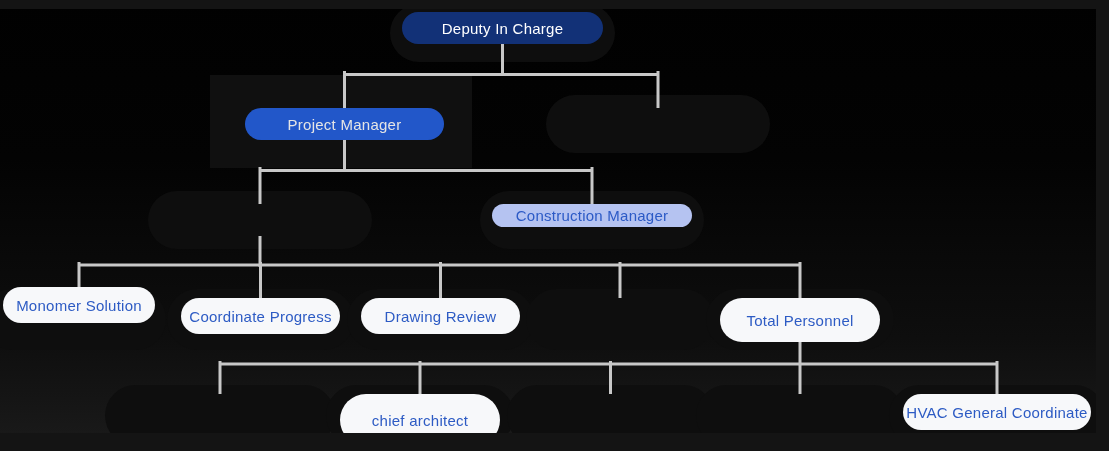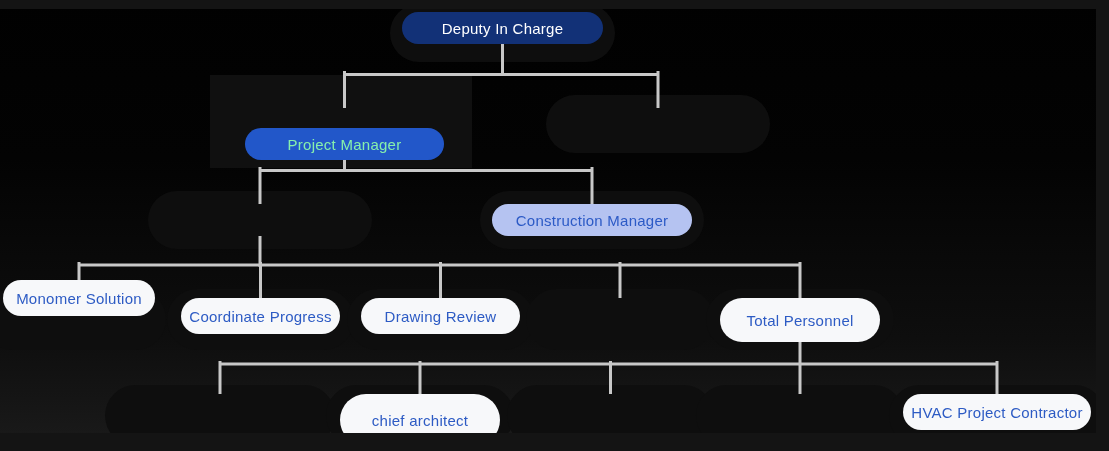--- a/index.html
+++ b/index.html
@@ -27,21 +27,21 @@
 
   
   .pill{
     position:absolute;z-index:4;
     display:flex;align-items:center;justify-content:center;
     border-radius:999px;
     font-size:15px;font-weight:500;letter-spacing:.25px;
     white-space:nowrap;cursor:pointer;
   }
   .v-navy {background:#123177;color:#ffffff;}
-  .v-blue {background:#2257c9;color:#86efac;margin-top:20px;}
+  .v-blue {background:#2257c9;color:#e5e5e5;}
   .v-peri {background:#b5c3f1;color:#2c5ac6;}
   .v-white{background:#f7f8fa;color:#2d5bc4;}
 </style>
 </head>
 <body>
 
 <div class="canvas">
 
   <div class="panel"></div>
 
@@ -70,41 +70,41 @@
   </svg>
 
   <div class="pill v-navy" style="left:402px;top:12px;width:201px;height:32px;">
     <span>Deputy In Charge</span>
   </div>
 
   <div class="pill v-blue" style="left:245px;top:108px;width:199px;height:32px;">
     <span>Project Manager</span>
   </div>
 
-  <div class="pill v-peri" style="left:492px;top:204px;width:200px;height:32px;">
+  <div class="pill v-peri" style="left:492px;top:204px;width:200px;height:23px;">
     <span>Construction Manager</span>
   </div>
 
-  <div class="pill v-white" style="left:3px;top:280px;width:152px;height:36px;">
+  <div class="pill v-white" style="left:3px;top:287px;width:152px;height:36px;">
     <span>Monomer Solution</span>
   </div>
   <div class="pill v-white" style="left:181px;top:298px;width:159px;height:36px;">
     <span>Coordinate Progress</span>
   </div>
   <div class="pill v-white" style="left:361px;top:298px;width:159px;height:36px;">
     <span>Drawing Review</span>
   </div>
   <div class="pill v-white" style="left:720px;top:298px;width:160px;height:44px;">
     <span>Total Personnel</span>
   </div>
 
   <div class="pill v-white" style="left:340px;top:394px;width:160px;height:52px;">
     <span>chief architect</span>
   </div>
   <div class="pill v-white" style="left:903px;top:394px;width:188px;height:36px;">
-    <span>HVAC Project Contractor</span>
+    <span>HVAC General Coordinate</span>
   </div>
 
   <div class="strip top"></div>
   <div class="strip bottom"></div>
   <div class="strip right"></div>
 
 </div>
 
 </body></html>

